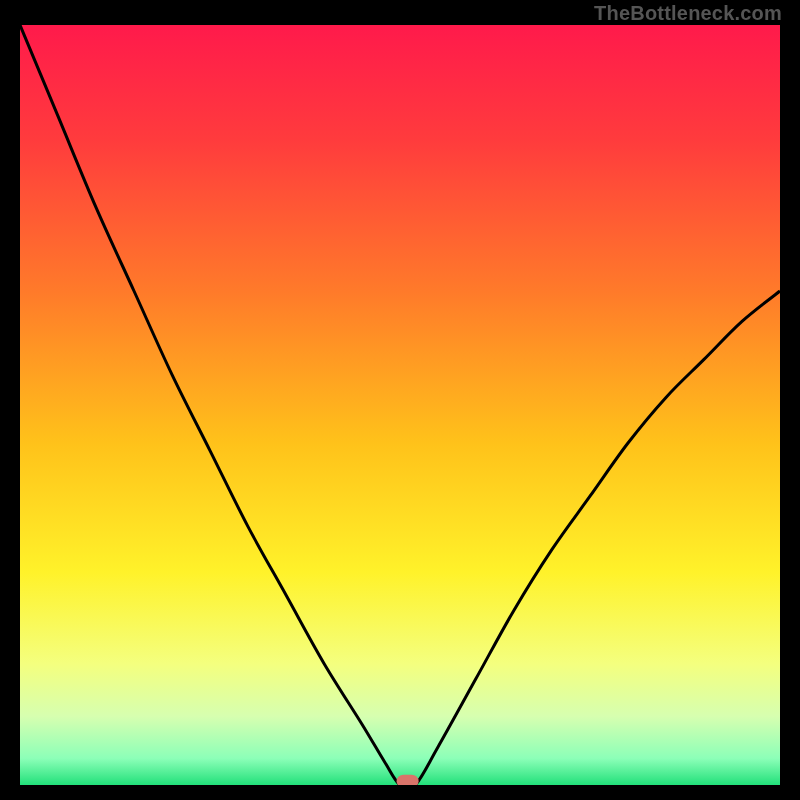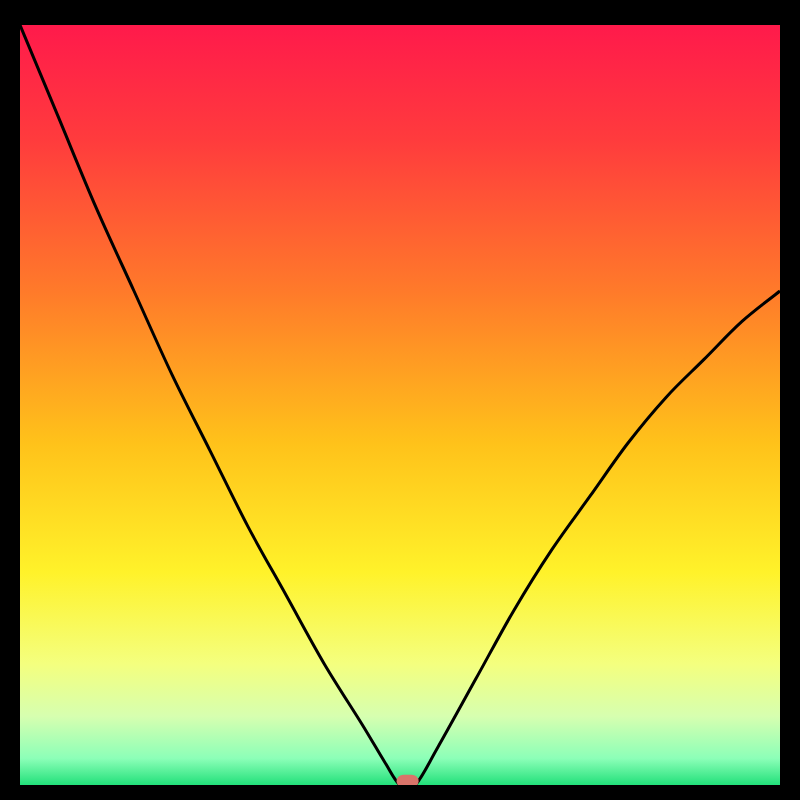--- a/index.html
+++ b/index.html
@@ -32,20 +32,21 @@
     top: 25px;
     width: 760px;
     height: 760px;
   }
   svg { display: block; }
 </style>
 </head>
 <body>
 
 <div class="frame">
+  <div class="watermark">TheBottleneck.com</div>
 
   <div class="plot-wrap">
     <svg id="plot-svg" width="760" height="760" viewBox="0 0 760 760">
       <defs>
         <linearGradient id="bg-grad" x1="0" y1="0" x2="0" y2="1">
             <stop offset="0.00%" stop-color="#ff1a4b"></stop>
             <stop offset="15.00%" stop-color="#ff3b3d"></stop>
             <stop offset="35.00%" stop-color="#ff7a2a"></stop>
             <stop offset="55.00%" stop-color="#ffc21a"></stop>
             <stop offset="72.00%" stop-color="#fff22a"></stop>

